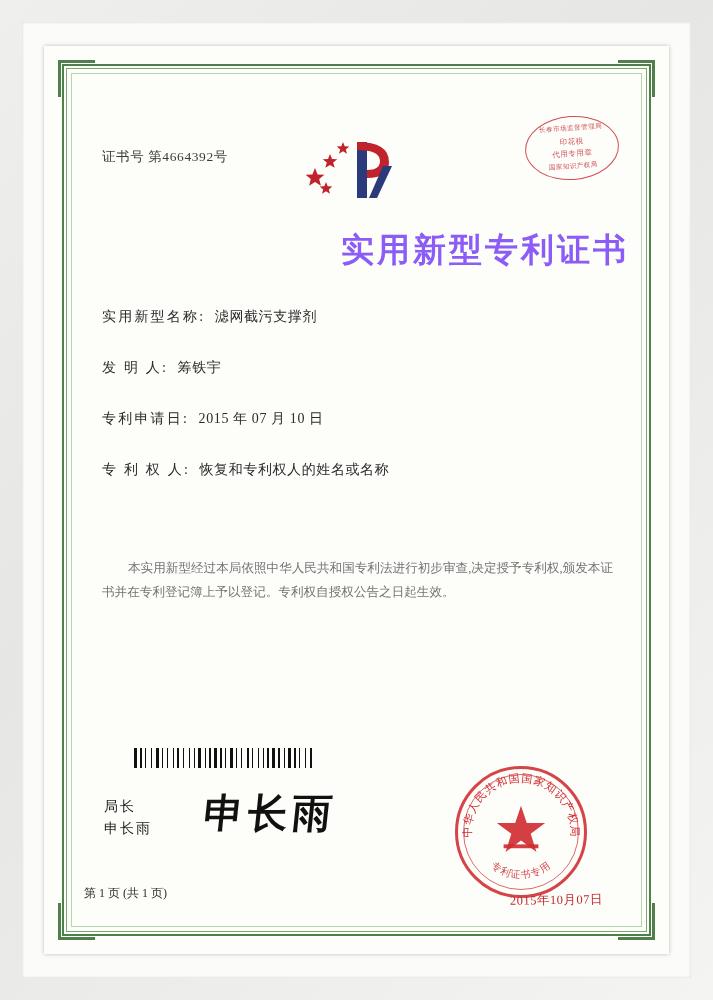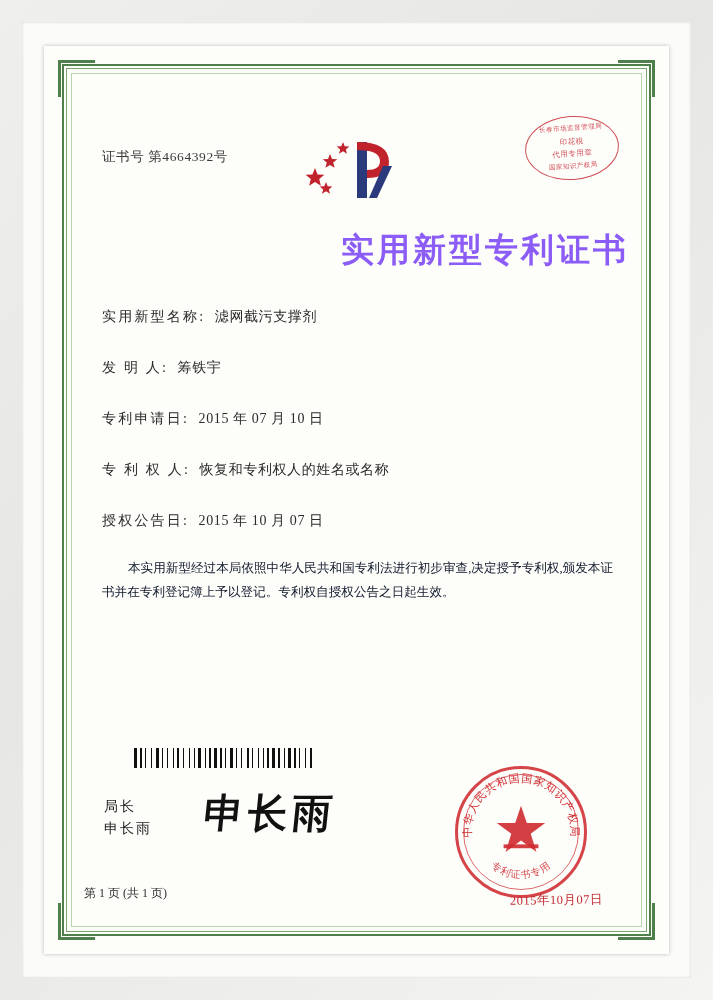--- a/index.html
+++ b/index.html
@@ -137,21 +137,21 @@
   .field .lbl { letter-spacing: 2.2px; }
   .field .val { margin-left: 6px; letter-spacing: .6px; }
 
   .paras {
     position: absolute;
     left: 18px; right: 16px; top: 470px;
   }
   .para {
     font-size: 12.6px;
     line-height: 24px;
-    color: #0f172a;
+    color: #737373;
     text-indent: 26px;
     text-align: justify;
     margin-bottom: 4px;
     font-family: "Liberation Serif", serif;
   }
 
   .barcode {
     position: absolute;
     left: 50px; top: 662px;
     width: 190px; height: 20px;
@@ -291,24 +291,20 @@
           <span class="lbl">发 明 人:</span>
           <span class="val">筹铁宇</span>
         </div>
         <div class="field">
           <span class="lbl">专利申请日:</span>
           <span class="val">2015 年 07 月 10 日</span>
         </div>
         <div class="field">
           <span class="lbl">专 利 权 人:</span>
           <span class="val">恢复和专利权人的姓名或名称</span>
-        </div>
-        <div class="field">
-          <span class="lbl">授权公告日:</span>
-          <span class="val">2015 年 10 月 07 日</span>
         </div>
       </div>
 
       <div class="paras">
         <div class="para">本实用新型经过本局依照中华人民共和国专利法进行初步审查,决定授予专利权,颁发本证书并在专利登记簿上予以登记。专利权自授权公告之日起生效。</div>
       </div>
 
       <div class="barcode"><i style="width: 3px;"></i><i style="width: 1px; background: transparent;"></i><i style="width: 2px;"></i><i style="width: 1px; background: transparent;"></i><i style="width: 1px;"></i><i style="width: 3px; background: transparent;"></i><i style="width: 1px;"></i><i style="width: 2px; background: transparent;"></i><i style="width: 3px;"></i><i style="width: 1px; background: transparent;"></i><i style="width: 1px;"></i><i style="width: 2px; background: transparent;"></i><i style="width: 1px;"></i><i style="width: 3px; background: transparent;"></i><i style="width: 1px;"></i><i style="width: 1px; background: transparent;"></i><i style="width: 2px;"></i><i style="width: 2px; background: transparent;"></i><i style="width: 1px;"></i><i style="width: 3px; background: transparent;"></i><i style="width: 1px;"></i><i style="width: 2px; background: transparent;"></i><i style="width: 1px;"></i><i style="width: 1px; background: transparent;"></i><i style="width: 3px;"></i><i style="width: 2px; background: transparent;"></i><i style="width: 1px;"></i><i style="width: 1px; background: transparent;"></i><i style="width: 2px;"></i><i style="width: 1px; background: transparent;"></i><i style="width: 3px;"></i><i style="width: 1px; background: transparent;"></i><i style="width: 2px;"></i><i style="width: 1px; background: transparent;"></i><i style="width: 1px;"></i><i style="width: 2px; background: transparent;"></i><i style="width: 3px;"></i><i style="width: 1px; background: transparent;"></i><i style="width: 1px;"></i><i style="width: 2px; background: transparent;"></i><i style="width: 1px;"></i><i style="width: 3px; background: transparent;"></i><i style="width: 2px;"></i><i style="width: 1px; background: transparent;"></i><i style="width: 1px;"></i><i style="width: 3px; background: transparent;"></i><i style="width: 1px;"></i><i style="width: 2px; background: transparent;"></i><i style="width: 1px;"></i><i style="width: 1px; background: transparent;"></i><i style="width: 2px;"></i><i style="width: 1px; background: transparent;"></i><i style="width: 3px;"></i><i style="width: 1px; background: transparent;"></i><i style="width: 2px;"></i><i style="width: 2px; background: transparent;"></i><i style="width: 1px;"></i><i style="width: 1px; background: transparent;"></i><i style="width: 3px;"></i><i style="width: 1px; background: transparent;"></i><i style="width: 2px;"></i><i style="width: 1px; background: transparent;"></i><i style="width: 1px;"></i><i style="width: 3px; background: transparent;"></i><i style="width: 1px;"></i><i style="width: 2px; background: transparent;"></i><i style="width: 2px;"></i><i style="width: 1px; background: transparent;"></i></div>
 
       <div class="signblock">

